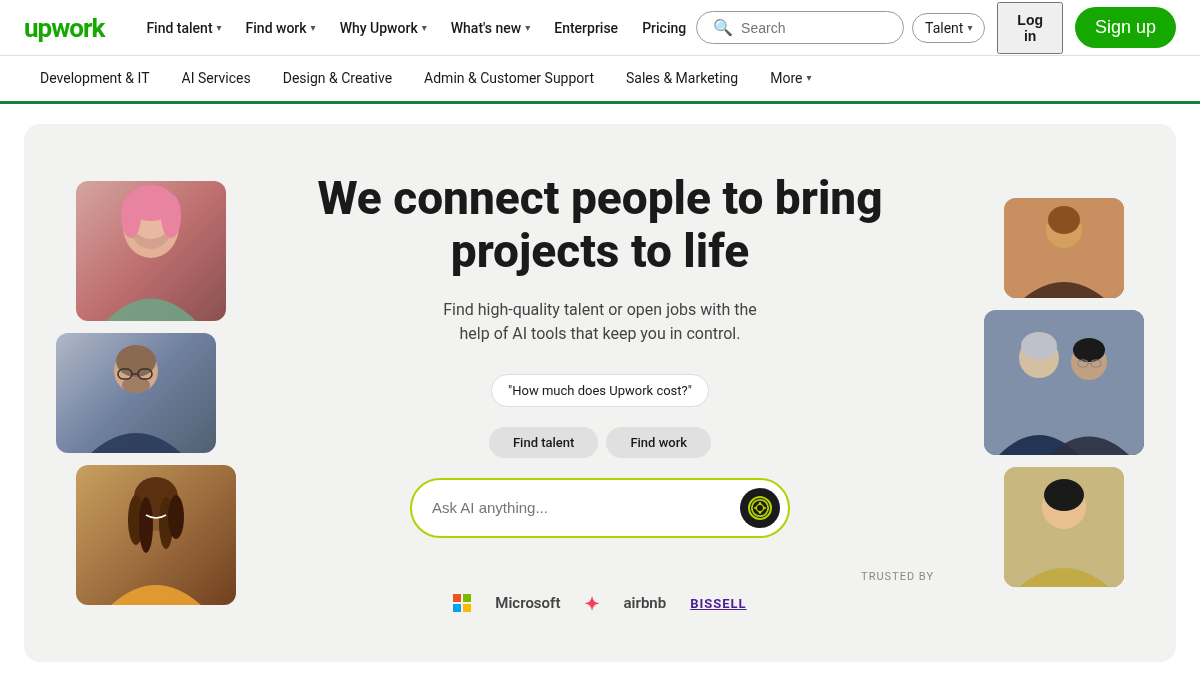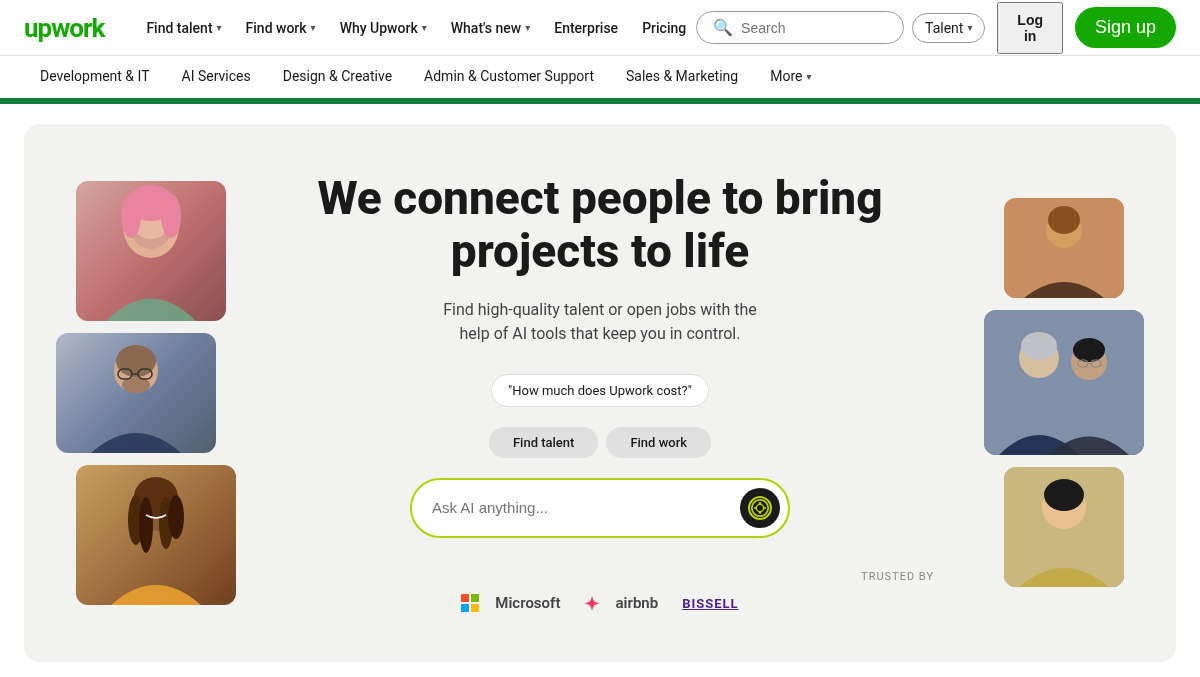--- a/index.html
+++ b/index.html
@@ -40,21 +40,21 @@
     .btn-login { font-size: 14px; font-weight: 600; cursor: pointer; padding: 8px 16px; color: #1a1a1a; }
     .btn-signup {
       background: #14a800; color: #fff; font-size: 18px; font-weight: 400;
       padding: 10px 20px; border-radius: 24px; cursor: pointer; border: none;
       white-space: nowrap;
     }
 
     
     .cat-nav {
       display: flex; align-items: center; gap: 0;
-      padding: 0 24px; height: 48px; border-bottom: 6px solid #15803d;
+      padding: 0 24px; height: 48px; border-bottom: 3px solid #15803d;
     }
     .cat-link {
       padding: 14px 16px; font-size: 14px; color: #1a1a1a;
       cursor: pointer; white-space: nowrap; border-bottom: 2px solid transparent;
     }
     .cat-more { display: flex; align-items: center; gap: 4px; }
 
     
     .hero {
       margin: 20px 24px; background: #f2f2f0; border-radius: 16px;
@@ -115,21 +115,21 @@
     .ai-icon {
       width: 24px; height: 24px;
       border: 2px solid #b3d100; border-radius: 50%;
       display: flex; align-items: center; justify-content: center;
       color: #b3d100; font-size: 12px; font-weight: bold;
     }
 
     .trusted-section { text-align: right; }
     .trusted-label { font-size: 11px; color: #888; letter-spacing: 1px; margin-bottom: 10px; }
     .trusted-logos { display: flex; align-items: center; justify-content: center; gap: 24px; }
-    .trusted-logo { display: flex; align-items: center; gap: 16px; font-size: 15px; color: #444; font-weight: 600; }
+    .trusted-logo { display: flex; align-items: center; gap: 24px; font-size: 15px; color: #444; font-weight: 600; }
     .ms-grid { display: grid; grid-template-columns: 1fr 1fr; gap: 2px; width: 18px; height: 18px; }
     .ms-cell-1 { background: #f25022; }
     .ms-cell-2 { background: #7fba00; }
     .ms-cell-3 { background: #00a4ef; }
     .ms-cell-4 { background: #ffb900; }
     .airbnb-logo { color: #ff385c; font-size: 18px; }
     .bissell-logo { font-size: 13px; font-weight: 700; letter-spacing: 1px; color: #4c1d95; text-decoration: underline; }
 
     .hero-right-photos {
       display: flex; flex-direction: column; gap: 12px;

